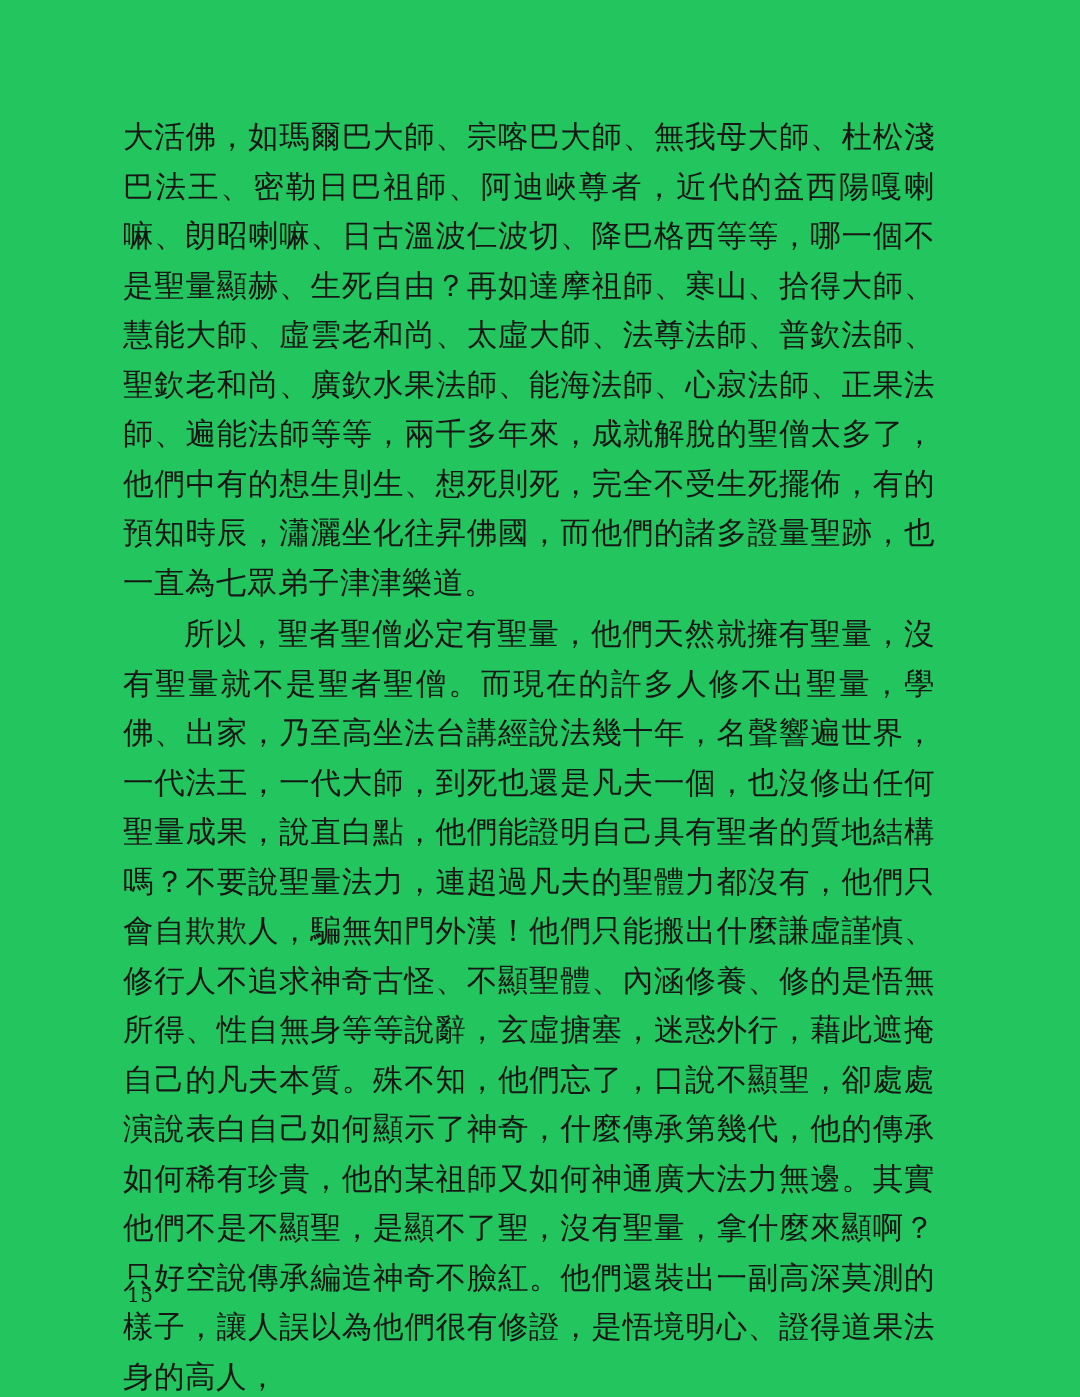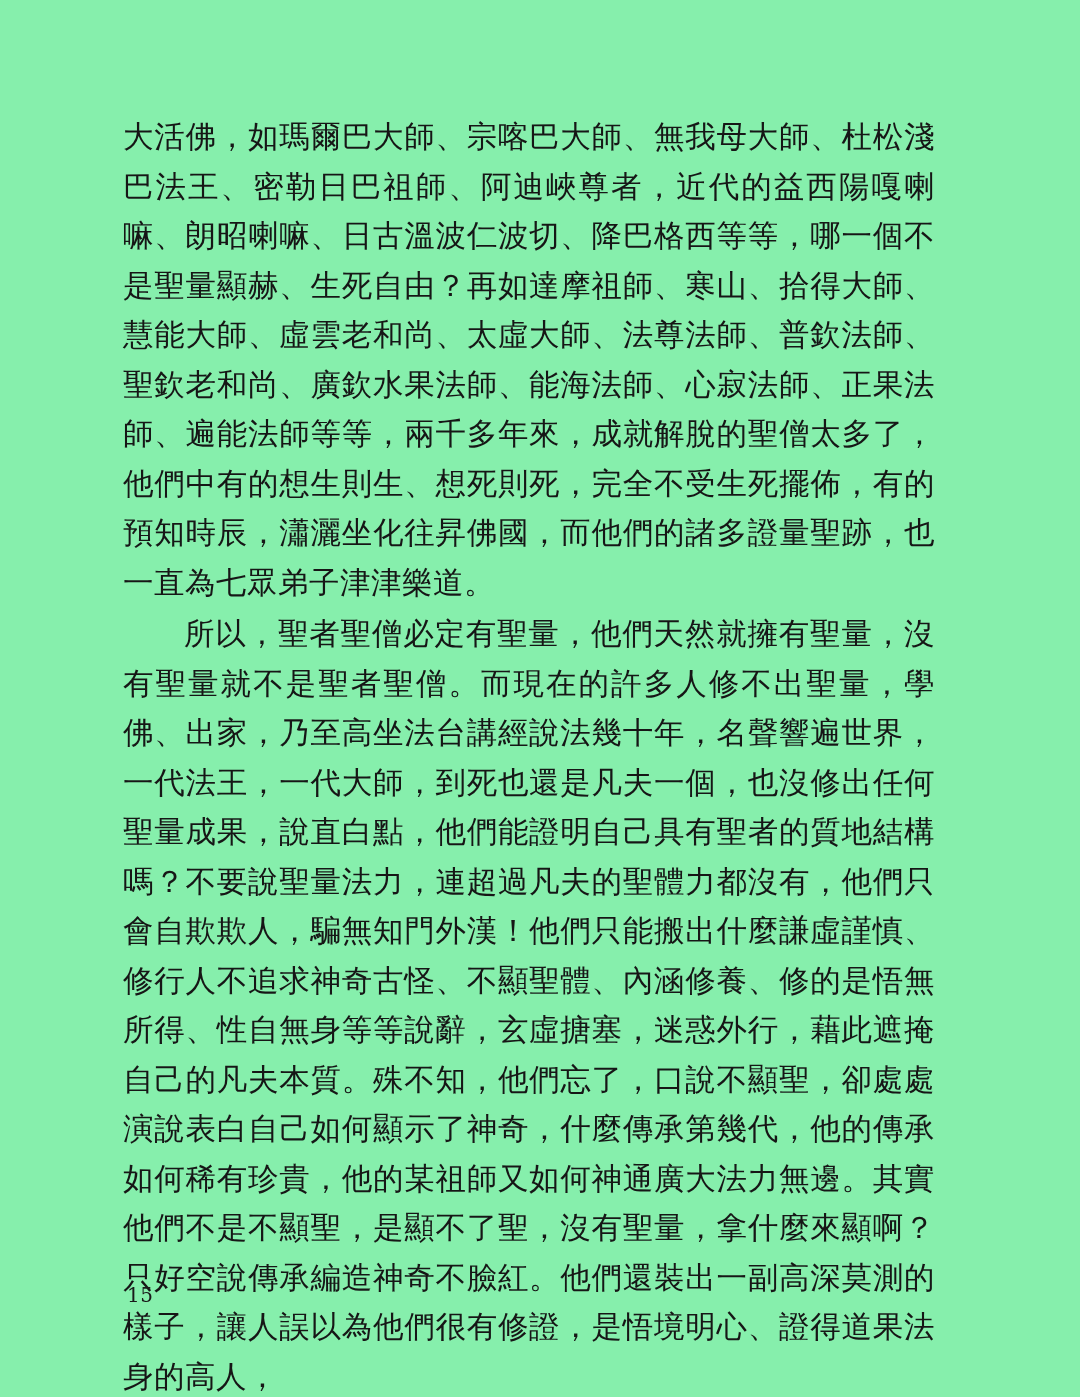--- a/index.html
+++ b/index.html
@@ -14,21 +14,21 @@
     color: #1a1a1a;
     position: relative;
     overflow: hidden;
   }
   .page {
     position: absolute;
     left: 0;
     top: 0;
     width: 1080px;
     height: 1397px;
-    background: #86efac;
+    background: #22c55e;
   }
   .text-block {
     position: absolute;
     left: 123px;
     top: 112px;
     width: 812px;
   }
   .para {
     font-size: 30.5px;
     line-height: 49.5px;

